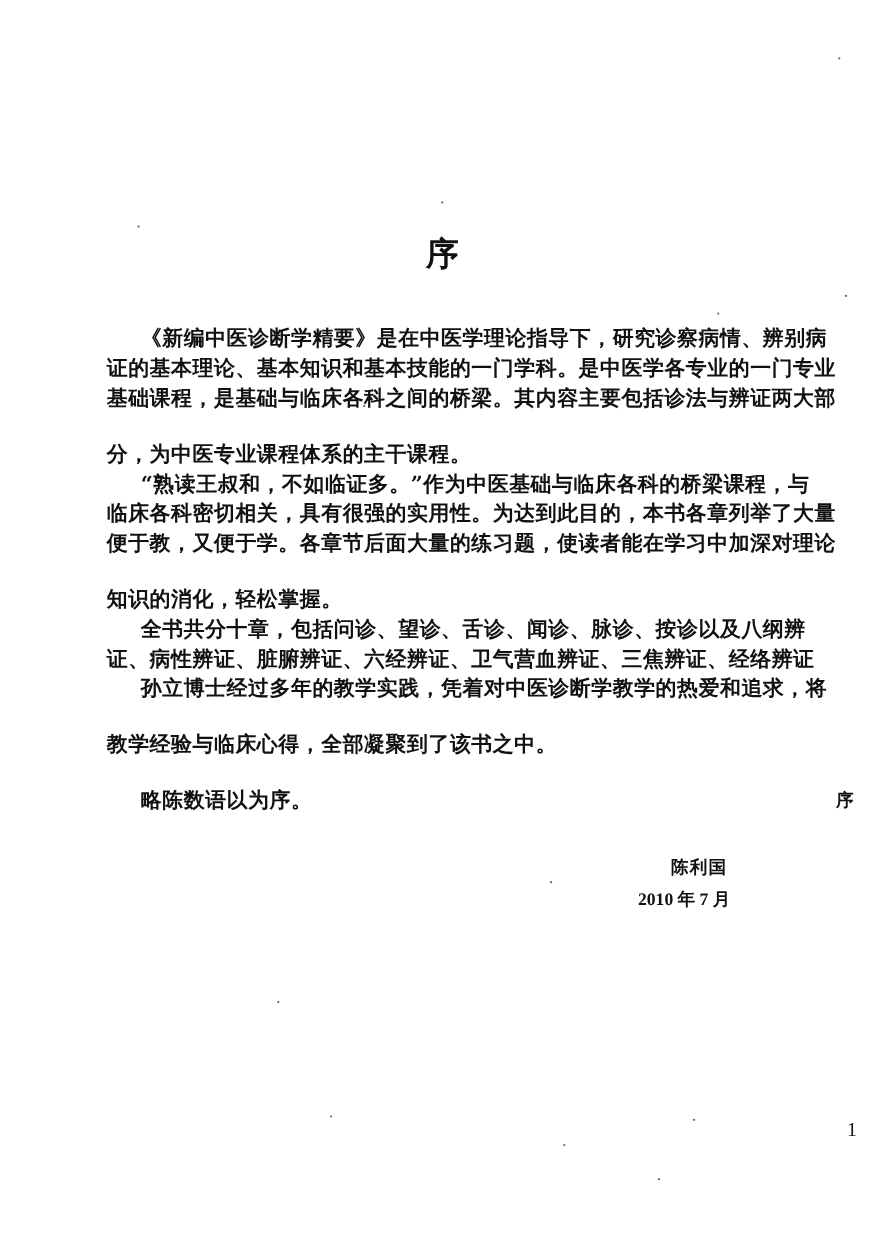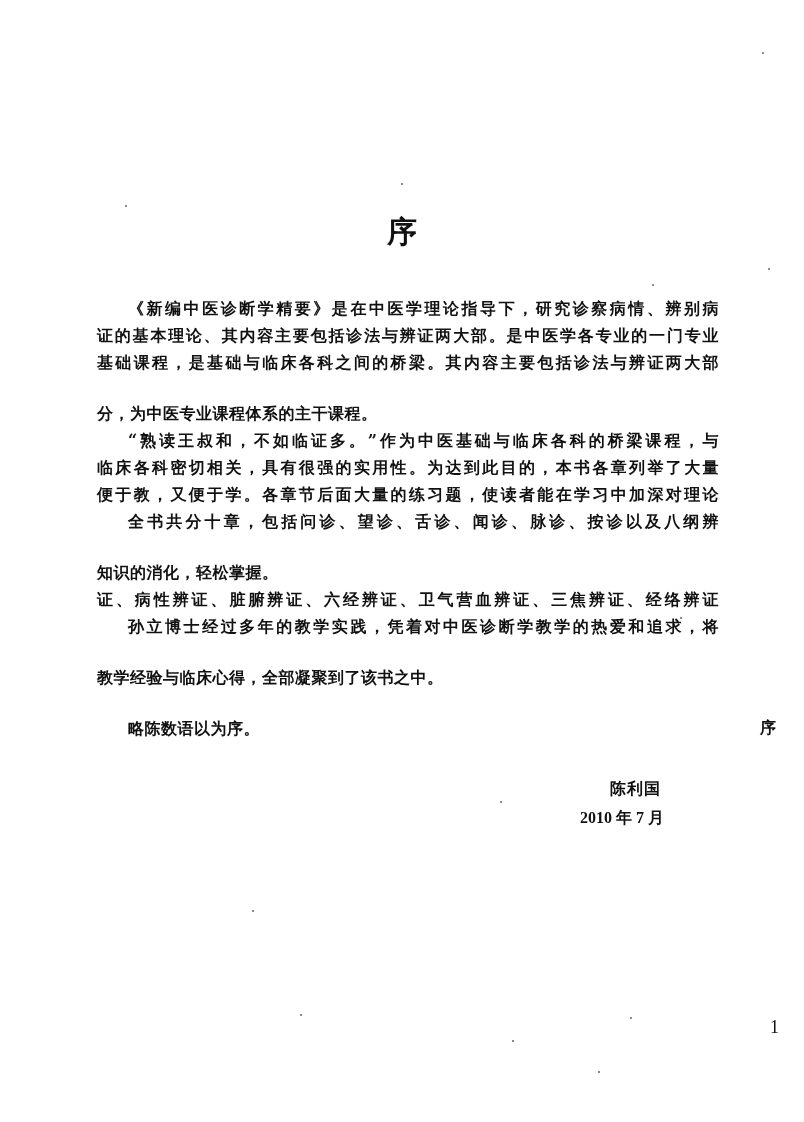--- a/index.html
+++ b/index.html
@@ -24,21 +24,21 @@
       font-size: 30px;
       font-weight: bold;
       letter-spacing: 0;
       line-height: 40px;
     }
     .body-block {
       position: absolute;
       left: 97px;
       top: 295px;
       width: 622px;
-      font-size: 16px;
+      font-size: 19px;
       line-height: 27px;
       font-weight: bold;
       text-align: justify;
       text-justify: inter-character;
       letter-spacing: 0.5px;
     }
     .line {
       display: block;
       white-space: nowrap;
       text-align-last: justify;
@@ -91,28 +91,28 @@
       border-radius: 1px;
     }
   </style>
 </head>
 <body>
 
 <div class="page-title">序</div>
 
 <div class="body-block">
   <span class="line indent">《新编中医诊断学精要》是在中医学理论指导下，研究诊察病情、辨别病</span>
-  <span class="line">证的基本理论、其内容主要包括诊法与辨证两大部。是中医学各专业的一门专业</span>
+  <span class="line">证的基本理论、基本知识和基本技能的一门学科。是中医学各专业的一门专业</span>
   <span class="line">基础课程，是基础与临床各科之间的桥梁。其内容主要包括诊法与辨证两大部</span>
   <span class="line last">分，为中医专业课程体系的主干课程。</span>
   <span class="line indent">“熟读王叔和，不如临证多。”作为中医基础与临床各科的桥梁课程，与</span>
   <span class="line">临床各科密切相关，具有很强的实用性。为达到此目的，本书各章列举了大量</span>
   <span class="line">便于教，又便于学。各章节后面大量的练习题，使读者能在学习中加深对理论</span>
+  <span class="line last">知识的消化，轻松掌握。</span>
   <span class="line indent">全书共分十章，包括问诊、望诊、舌诊、闻诊、脉诊、按诊以及八纲辨</span>
-  <span class="line last">知识的消化，轻松掌握。</span>
   <span class="line">证、病性辨证、脏腑辨证、六经辨证、卫气营血辨证、三焦辨证、经络辨证</span>
   <span class="line indent">孙立博士经过多年的教学实践，凭着对中医诊断学教学的热爱和追求，将</span>
   <span class="line last">教学经验与临床心得，全部凝聚到了该书之中。</span>
   <span class="line indent last">略陈数语以为序。</span>
 </div>
 
 <div class="side-tab">序</div>
 
 <div class="signature-name">陈利国</div>
 <div class="signature-date">2010 年 7 月</div>

